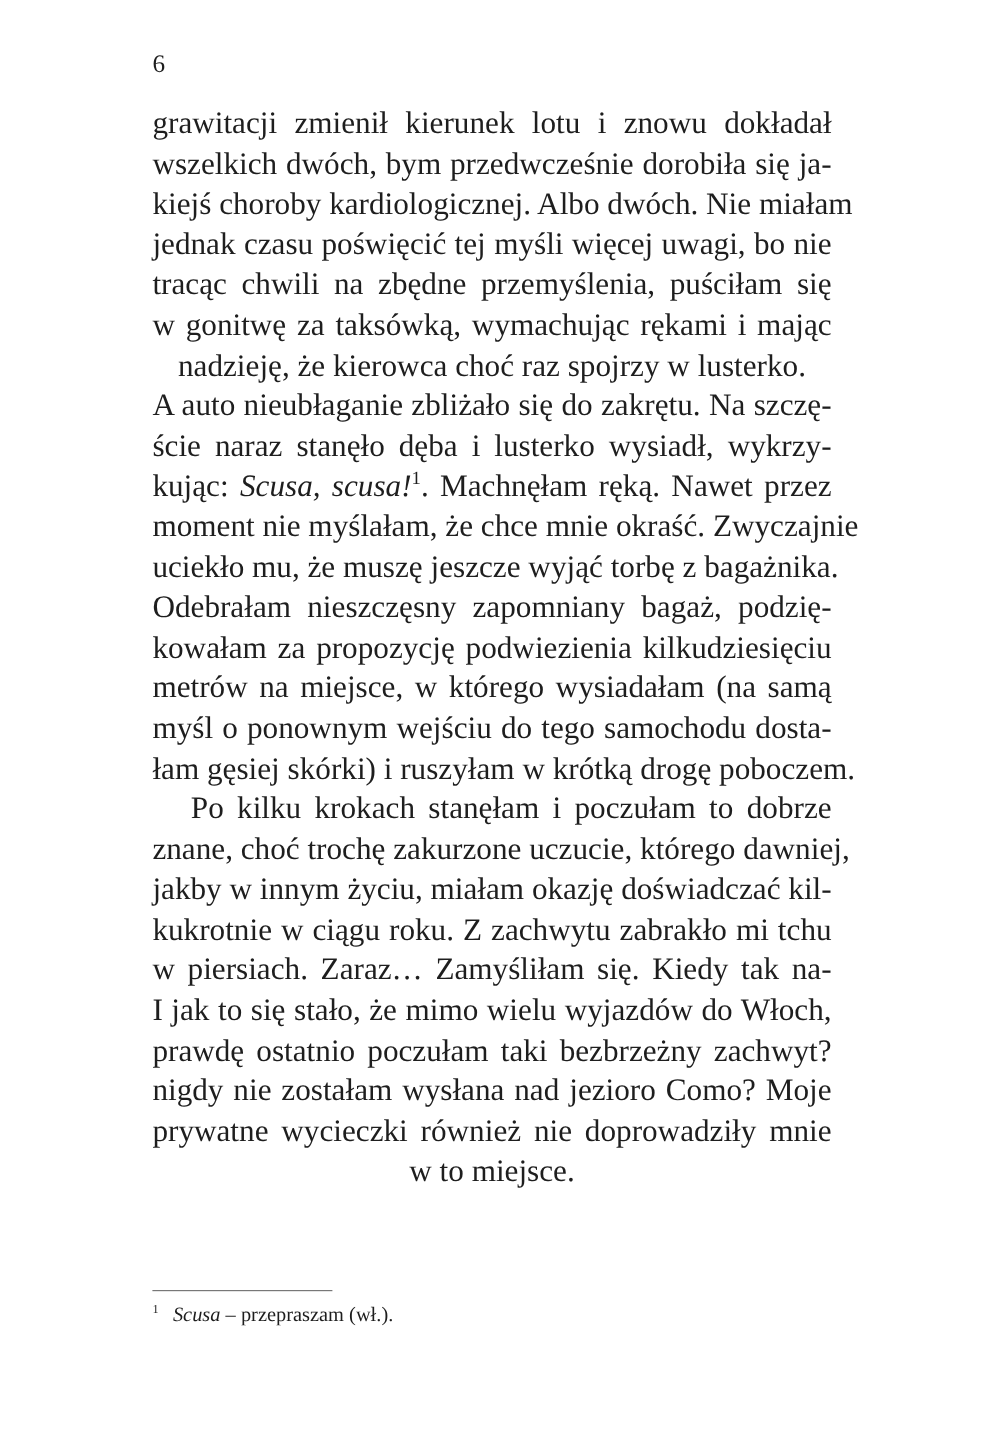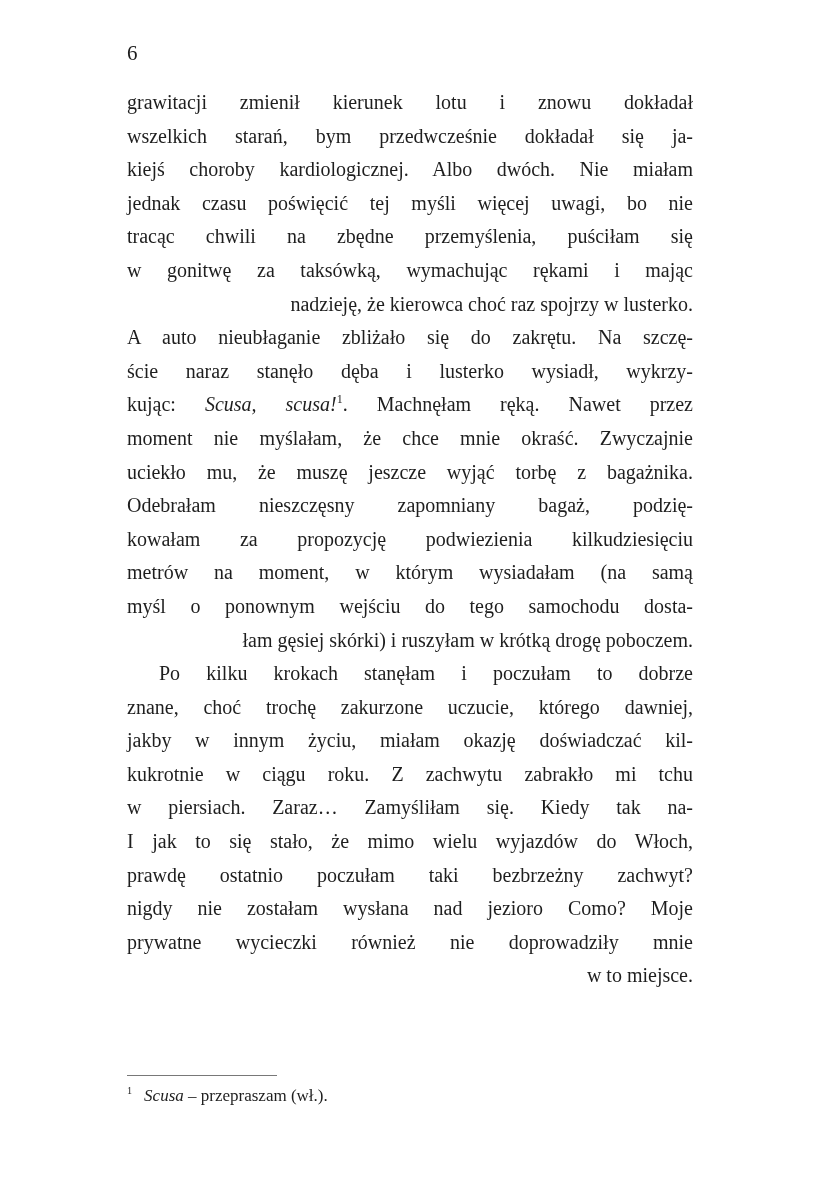--- a/index.html
+++ b/index.html
@@ -17,27 +17,27 @@
     left: 127px;
     top: 40px;
     font-size: 21px;
     line-height: 26px;
   }
   .body-text {
     position: absolute;
     left: 127px;
     top: 86px;
     width: 566px;
-    font-size: 20px;
+    font-size: 26px;
     line-height: 33.6px;
   }
   .line {
     white-space: nowrap;
     height: 33.6px;
-    text-align: right;
+    text-align: center;
   }
   .line.justify {
     text-align: justify;
     text-align-last: justify;
     text-justify: inter-word;
   }
   .line.indent { padding-left: 32px; }
   .line em { font-style: italic; }
   sup {
     font-size: 0.6em;
@@ -64,34 +64,34 @@
   .footnote-line em { font-style: italic; }
 </style>
 </head>
 <body>
 
 <div class="page" style="background: rgb(255, 255, 255); color: rgb(30, 30, 30);">
   <div class="page-number">6</div>
 
   <div class="body-text" id="body-text">
       <div class="line justify"><span>grawitacji zmienił kierunek lotu i znowu dokładał</span></div>
-      <div class="line justify"><span>wszelkich starań, bym przedwcześnie dokładał się ja-</span></div>
+      <div class="line justify"><span>wszelkich dwóch, bym przedwcześnie dorobiła się ja-</span></div>
       <div class="line justify"><span>kiejś choroby kardiologicznej. Albo dwóch. Nie miałam</span></div>
       <div class="line justify"><span>jednak czasu poświęcić tej myśli więcej uwagi, bo nie</span></div>
       <div class="line justify"><span>tracąc chwili na zbędne przemyślenia, puściłam się</span></div>
       <div class="line justify"><span>w gonitwę za taksówką, wymachując rękami i mając</span></div>
       <div class="line"><span>nadzieję, że kierowca choć raz spojrzy w lusterko.</span></div>
       <div class="line justify"><span>A auto nieubłaganie zbliżało się do zakrętu. Na szczę-</span></div>
       <div class="line justify"><span>ście naraz stanęło dęba i lusterko wysiadł, wykrzy-</span></div>
       <div class="line justify"><span>kując: </span><em>Scusa, scusa!</em><sup>1</sup><span>. Machnęłam ręką. Nawet przez</span></div>
       <div class="line justify"><span>moment nie myślałam, że chce mnie okraść. Zwyczajnie</span></div>
       <div class="line justify"><span>uciekło mu, że muszę jeszcze wyjąć torbę z bagażnika.</span></div>
       <div class="line justify"><span>Odebrałam nieszczęsny zapomniany bagaż, podzię-</span></div>
       <div class="line justify"><span>kowałam za propozycję podwiezienia kilkudziesięciu</span></div>
-      <div class="line justify"><span>metrów na moment, w którym wysiadałam (na samą</span></div>
+      <div class="line justify"><span>metrów na miejsce, w którego wysiadałam (na samą</span></div>
       <div class="line justify"><span>myśl o ponownym wejściu do tego samochodu dosta-</span></div>
       <div class="line"><span>łam gęsiej skórki) i ruszyłam w krótką drogę poboczem.</span></div>
       <div class="line justify indent"><span>Po kilku krokach stanęłam i poczułam to dobrze</span></div>
       <div class="line justify"><span>znane, choć trochę zakurzone uczucie, którego dawniej,</span></div>
       <div class="line justify"><span>jakby w innym życiu, miałam okazję doświadczać kil-</span></div>
       <div class="line justify"><span>kukrotnie w ciągu roku. Z zachwytu zabrakło mi tchu</span></div>
       <div class="line justify"><span>w piersiach. Zaraz… Zamyśliłam się. Kiedy tak na-</span></div>
       <div class="line justify"><span>I jak to się stało, że mimo wielu wyjazdów do Włoch,</span></div>
       <div class="line justify"><span>prawdę ostatnio poczułam taki bezbrzeżny zachwyt?</span></div>
       <div class="line justify"><span>nigdy nie zostałam wysłana nad jezioro Como? Moje</span></div>

